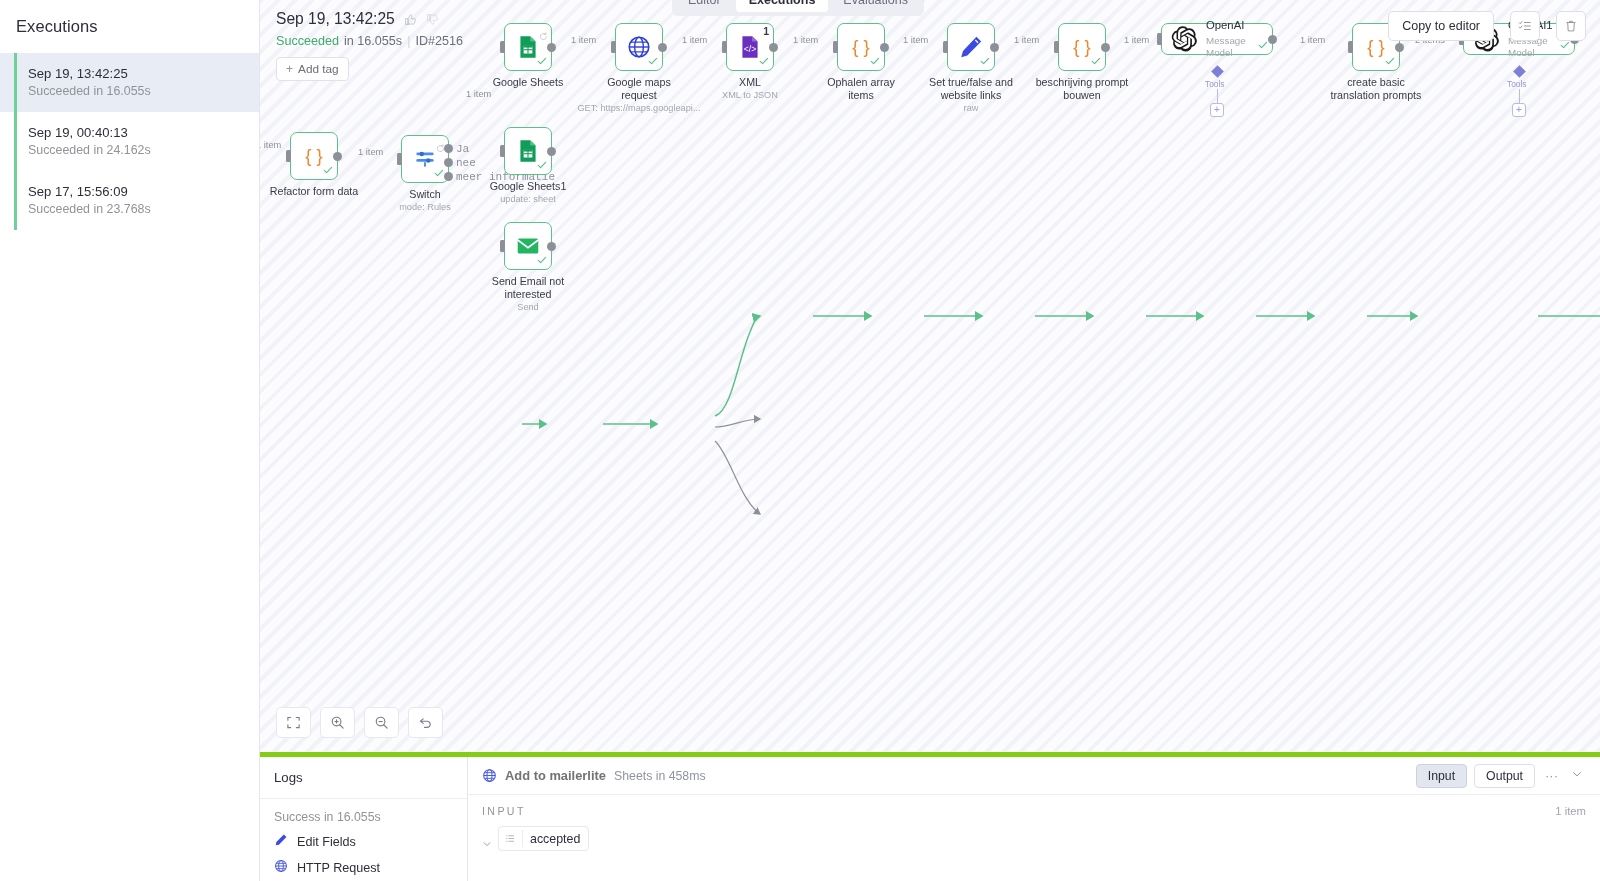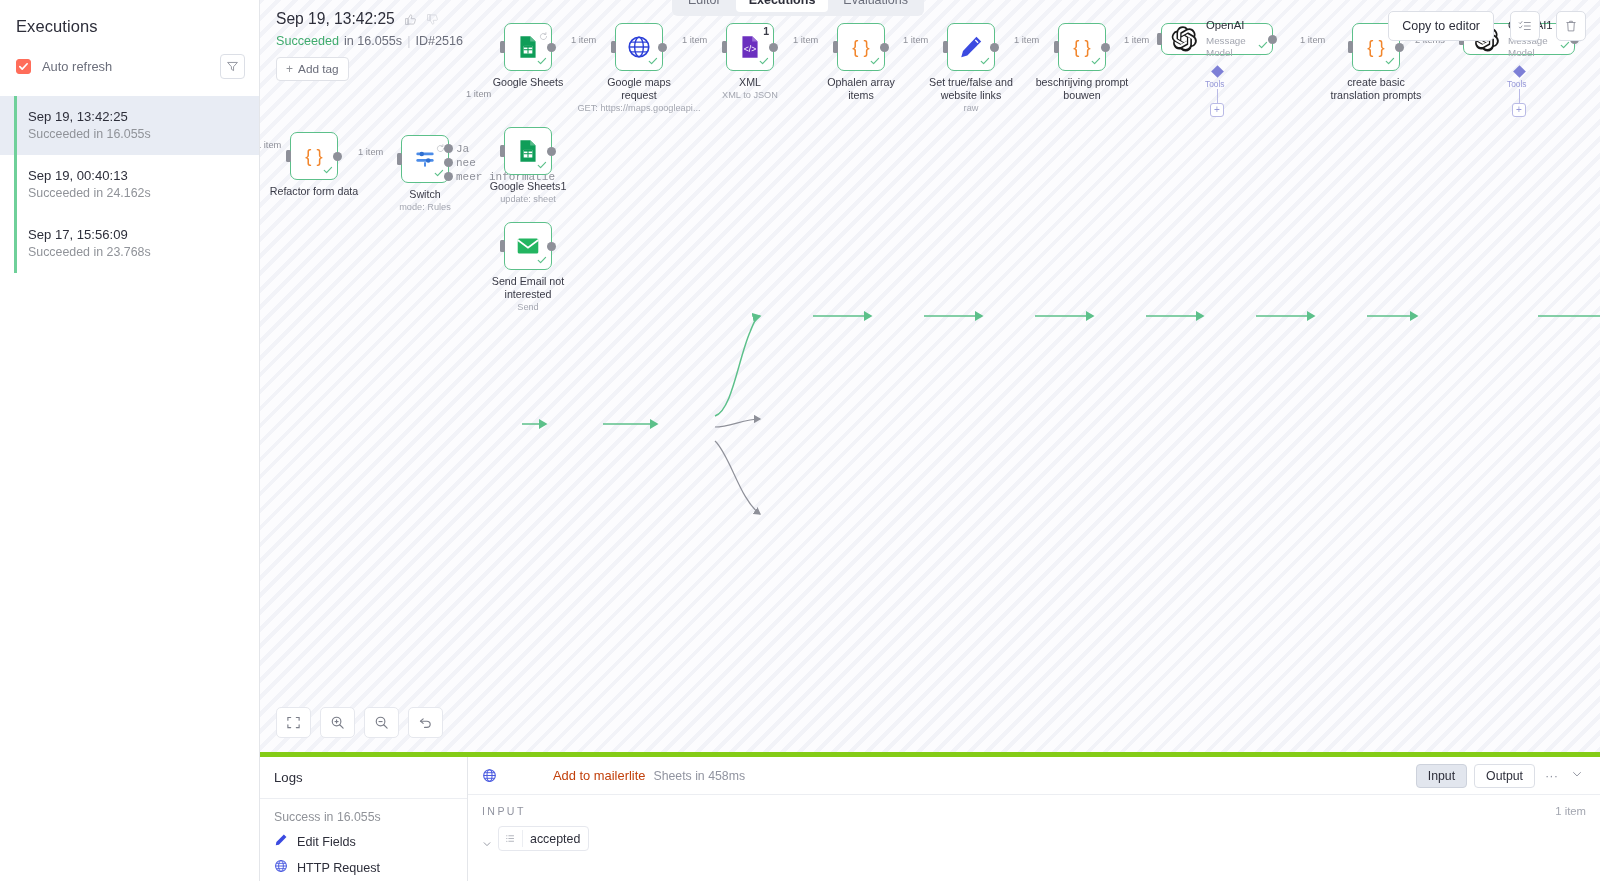--- a/index.html
+++ b/index.html
@@ -205,21 +205,21 @@
   #logs-status { padding: 11px 14px 0 14px; font-size: 12.3px; color: #909399; }
   .log-item {
     display: flex; align-items: center; gap: 9px;
     padding: 9px 14px 0 14px; font-size: 12.6px; color: #2d2e3a; cursor: pointer;
   }
   #detail-col { flex: 1; position: relative; }
   #detail-head {
     display: flex; align-items: center; height: 38px;
     border-bottom: 1px solid #eceef2; padding: 0 14px; gap: 8px;
   }
-  #detail-node-name { font-size: 12.9px; color: #c2410c; font-weight: 400; margin-left: 48px; }
+  #detail-node-name { font-size: 12.9px; color: #737373; font-weight: 700; }
   #detail-node-status { font-size: 12.3px; color: #9194a0; }
   #detail-right { margin-left: auto; display: flex; align-items: center; gap: 7px; }
   .seg {
     border: 1px solid #dcdfe6; background: #fff; border-radius: 4px;
     padding: 4px 11px; font-size: 12.3px; color: #2d2e3a; cursor: pointer;
   }
   .seg.active { background: #e2e6ee; border-color: #cdd2dc; }
   .mini-btn { font-size: 13px; color: #9194a0; cursor: pointer; padding: 0 3px; }
   #input-section { padding: 10px 14px 0 14px; position: relative; }
   #input-title {
@@ -244,33 +244,20 @@
   .val-txt { font-size: 12.4px; color: #2d2e3a; margin-left: 10px; }
 </style>
 </head>
 <body>
 
 <div id="app">
 
   <div id="sidebar">
     <div id="exec-title">Executions</div>
 
-    <div id="autorefresh-row">
-      <div class="chk">
-        <svg viewBox="0 0 12 12">
-          <path d="M2 6.2 L4.6 8.8 L10 3" fill="none" stroke="#fff" stroke-width="1.8" stroke-linecap="round" stroke-linejoin="round"></path>
-        </svg>
-      </div>
-      <div id="autorefresh-label">Auto refresh</div>
-      <div id="filter-btn">
-        <svg width="13" height="13" viewBox="0 0 16 16">
-          <path d="M2 3 H14 L9.3 8.3 V13 L6.7 11.4 V8.3 Z" fill="none" stroke="#8a8d98" stroke-width="1.1" stroke-linejoin="round"></path>
-        </svg>
-      </div>
-    </div>
 
     <div id="exec-list">
         <div class="exec-item active">
           <div class="exec-date">Sep 19, 13:42:25</div>
           <div class="exec-status">Succeeded in 16.055s</div>
         </div>
         <div class="exec-item">
           <div class="exec-date">Sep 19, 00:40:13</div>
           <div class="exec-status">Succeeded in 24.162s</div>
         </div>

